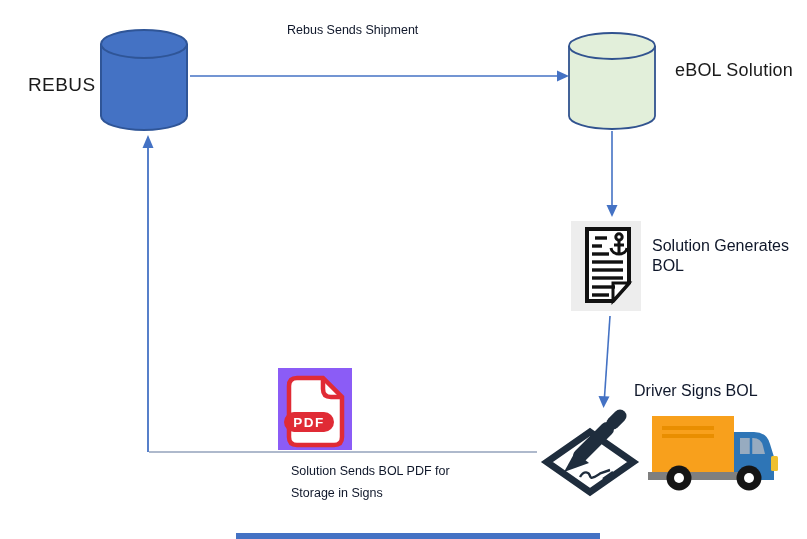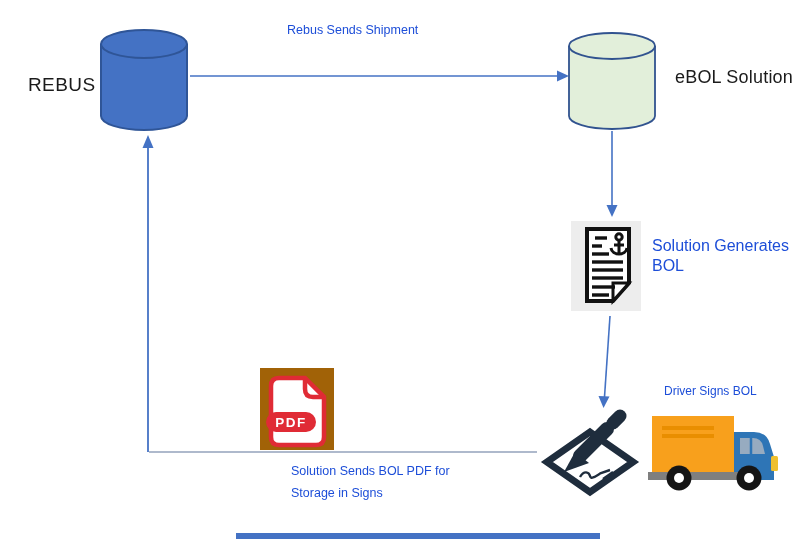--- a/index.html
+++ b/index.html
@@ -3,29 +3,29 @@
 <meta charset="utf-8">
 <style>
   html,body{margin:0;padding:0;background:#fff;}
   .canvas{
     position:relative;width:807px;height:539px;background:#ffffff;
     font-family:"Liberation Sans",sans-serif;overflow:hidden;
   }
   .abs{position:absolute;}
   .node-label{color:#1b1b1b;}
   .rebus-label{left:28px;top:74px;font-size:19px;letter-spacing:.4px;}
-  .ebol-label{left:675px;top:67px;font-size:18px;letter-spacing:.2px;}
-  .caption{color:#1d4ed8;font-size:12.5px;line-height:20px;}
+  .ebol-label{left:675px;top:60px;font-size:18px;letter-spacing:.2px;}
+  .caption{color:#0f172a;font-size:12.5px;line-height:20px;}
   .cap-shipment{left:287px;top:20px;}
   .cap-generates{left:652px;top:236px;font-size:16px;}
-  .cap-driver{left:664px;top:381px;font-size:12px;}
+  .cap-driver{left:634px;top:381px;font-size:16px;}
   .cap-storage{left:291px;top:460px;line-height:22px;}
   .connectors{left:0;top:0;pointer-events:none;}
   .doc-box{left:571px;top:221px;width:70px;height:90px;background:#EDEDED;}
-  .pdf-box{left:260px;top:368px;width:74px;height:82px;background:#a16207;}
+  .pdf-box{left:278px;top:368px;width:74px;height:82px;background:#8b5cf6;}
   .bottom-bar{left:236px;top:533px;width:364px;height:6px;}
 </style>
 </head>
 <body>
 
 <div class="canvas">
 
   <svg class="abs connectors" width="807" height="539" viewBox="0 0 807 539">
     <path d="M190,76 H557" fill="none" stroke-width="1.6" stroke="#4472C4"></path>
     <polygon points="557,70.5 569,76 557,81.5" fill="#4472C4"></polygon>

